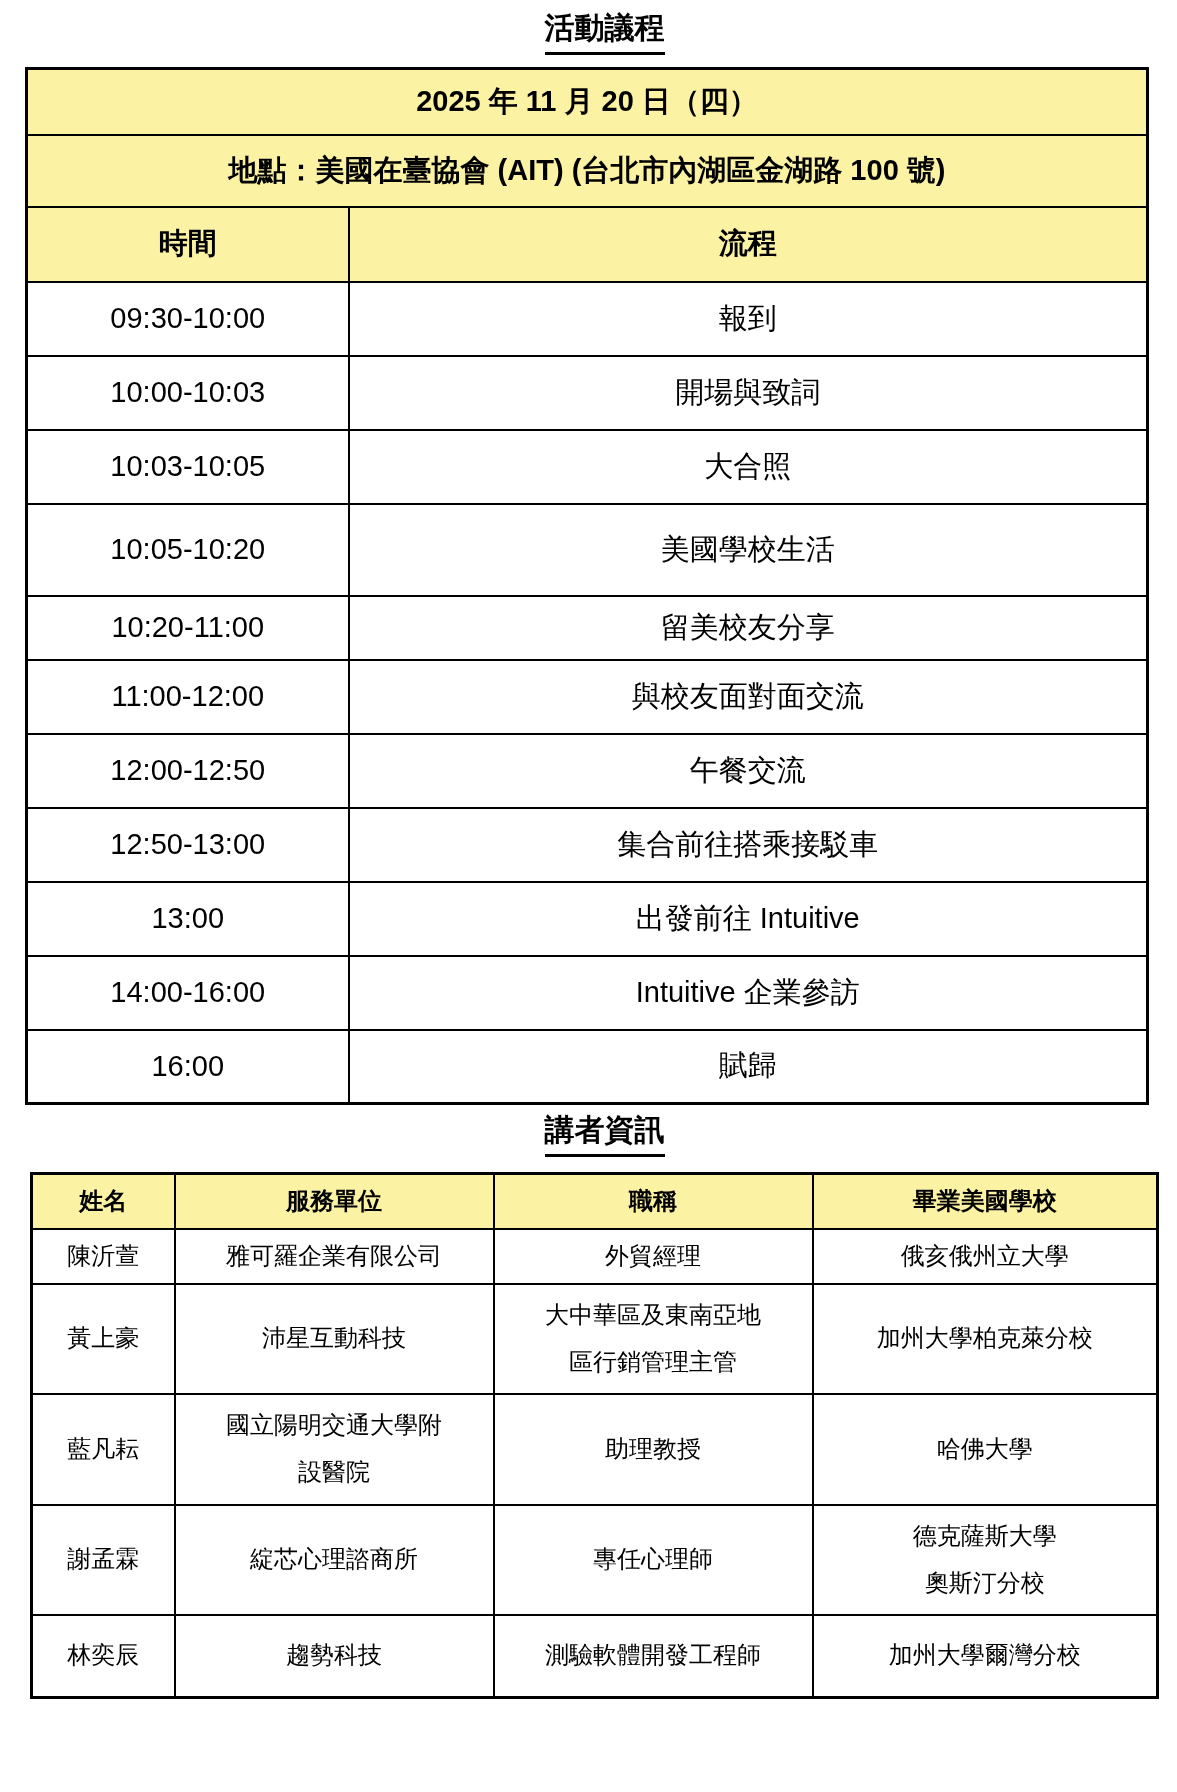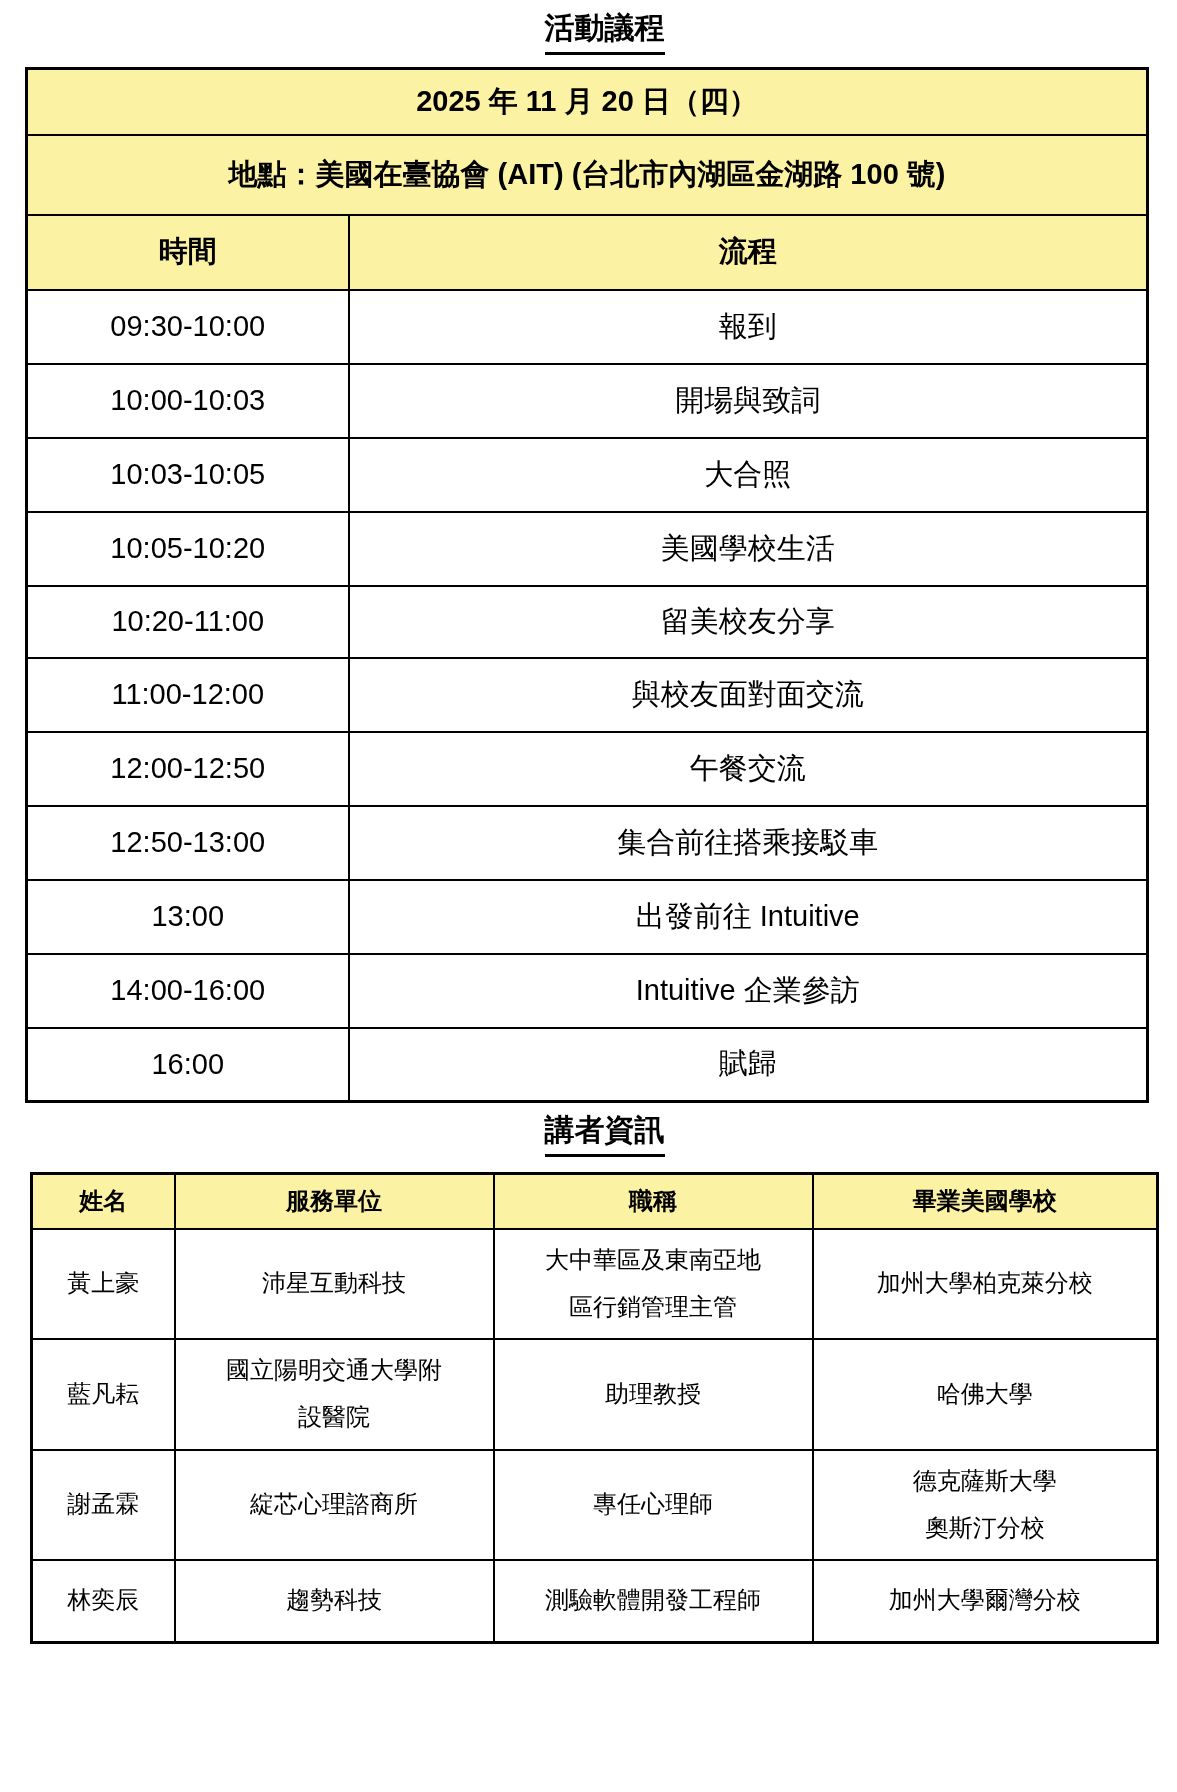--- a/index.html
+++ b/index.html
@@ -89,44 +89,44 @@
 
   <table id="agenda-table">
     <colgroup>
         <col style="width:322px">
         <col style="width:799px">
       </colgroup>
     <tbody>
       <tr class="hdr" style="height:66px">
         <td colspan="2">2025 年 11 月 20 日（四）</td>
       </tr>
-      <tr class="hdr" style="height:80px">
+      <tr class="hdr" style="height:72px">
         <td colspan="2">地點：美國在臺協會 (AIT) (台北市內湖區金湖路 100 號)</td>
       </tr>
       <tr class="hdr" style="height:75px">
         <td>時間</td>
         <td>流程</td>
       </tr>
       <tr style="height:74px">
         <td>09:30-10:00</td>
         <td>報到</td>
       </tr>
       <tr style="height:74px">
         <td>10:00-10:03</td>
         <td>開場與致詞</td>
       </tr>
       <tr style="height:74px">
         <td>10:03-10:05</td>
         <td>大合照</td>
       </tr>
-      <tr style="height:74px">
+      <tr style="height:92px">
         <td>10:05-10:20</td>
         <td>美國學校生活</td>
       </tr>
-      <tr style="height:72px">
+      <tr style="height:64px">
         <td>10:20-11:00</td>
         <td>留美校友分享</td>
       </tr>
       <tr style="height:74px">
         <td>11:00-12:00</td>
         <td>與校友面對面交流</td>
       </tr>
       <tr style="height:74px">
         <td>12:00-12:50</td>
         <td>午餐交流</td>
@@ -161,20 +161,26 @@
         <col style="width:319px">
         <col style="width:345px">
     </colgroup>
     <tbody>
       <tr class="hdr" style="height:55px">
         <td>姓名</td>
         <td>服務單位</td>
         <td>職稱</td>
         <td>畢業美國學校</td>
       </tr>
+      <tr style="height:55px">
+        <td>陳沂萱</td>
+        <td>雅可羅企業有限公司</td>
+        <td>外貿經理</td>
+        <td>俄亥俄州立大學</td>
+      </tr>
       <tr style="height:110px">
         <td>黃上豪</td>
         <td>沛星互動科技</td>
         <td>大中華區及東南亞地
 區行銷管理主管</td>
         <td>加州大學柏克萊分校</td>
       </tr>
       <tr style="height:111px">
         <td>藍凡耘</td>
         <td>國立陽明交通大學附

